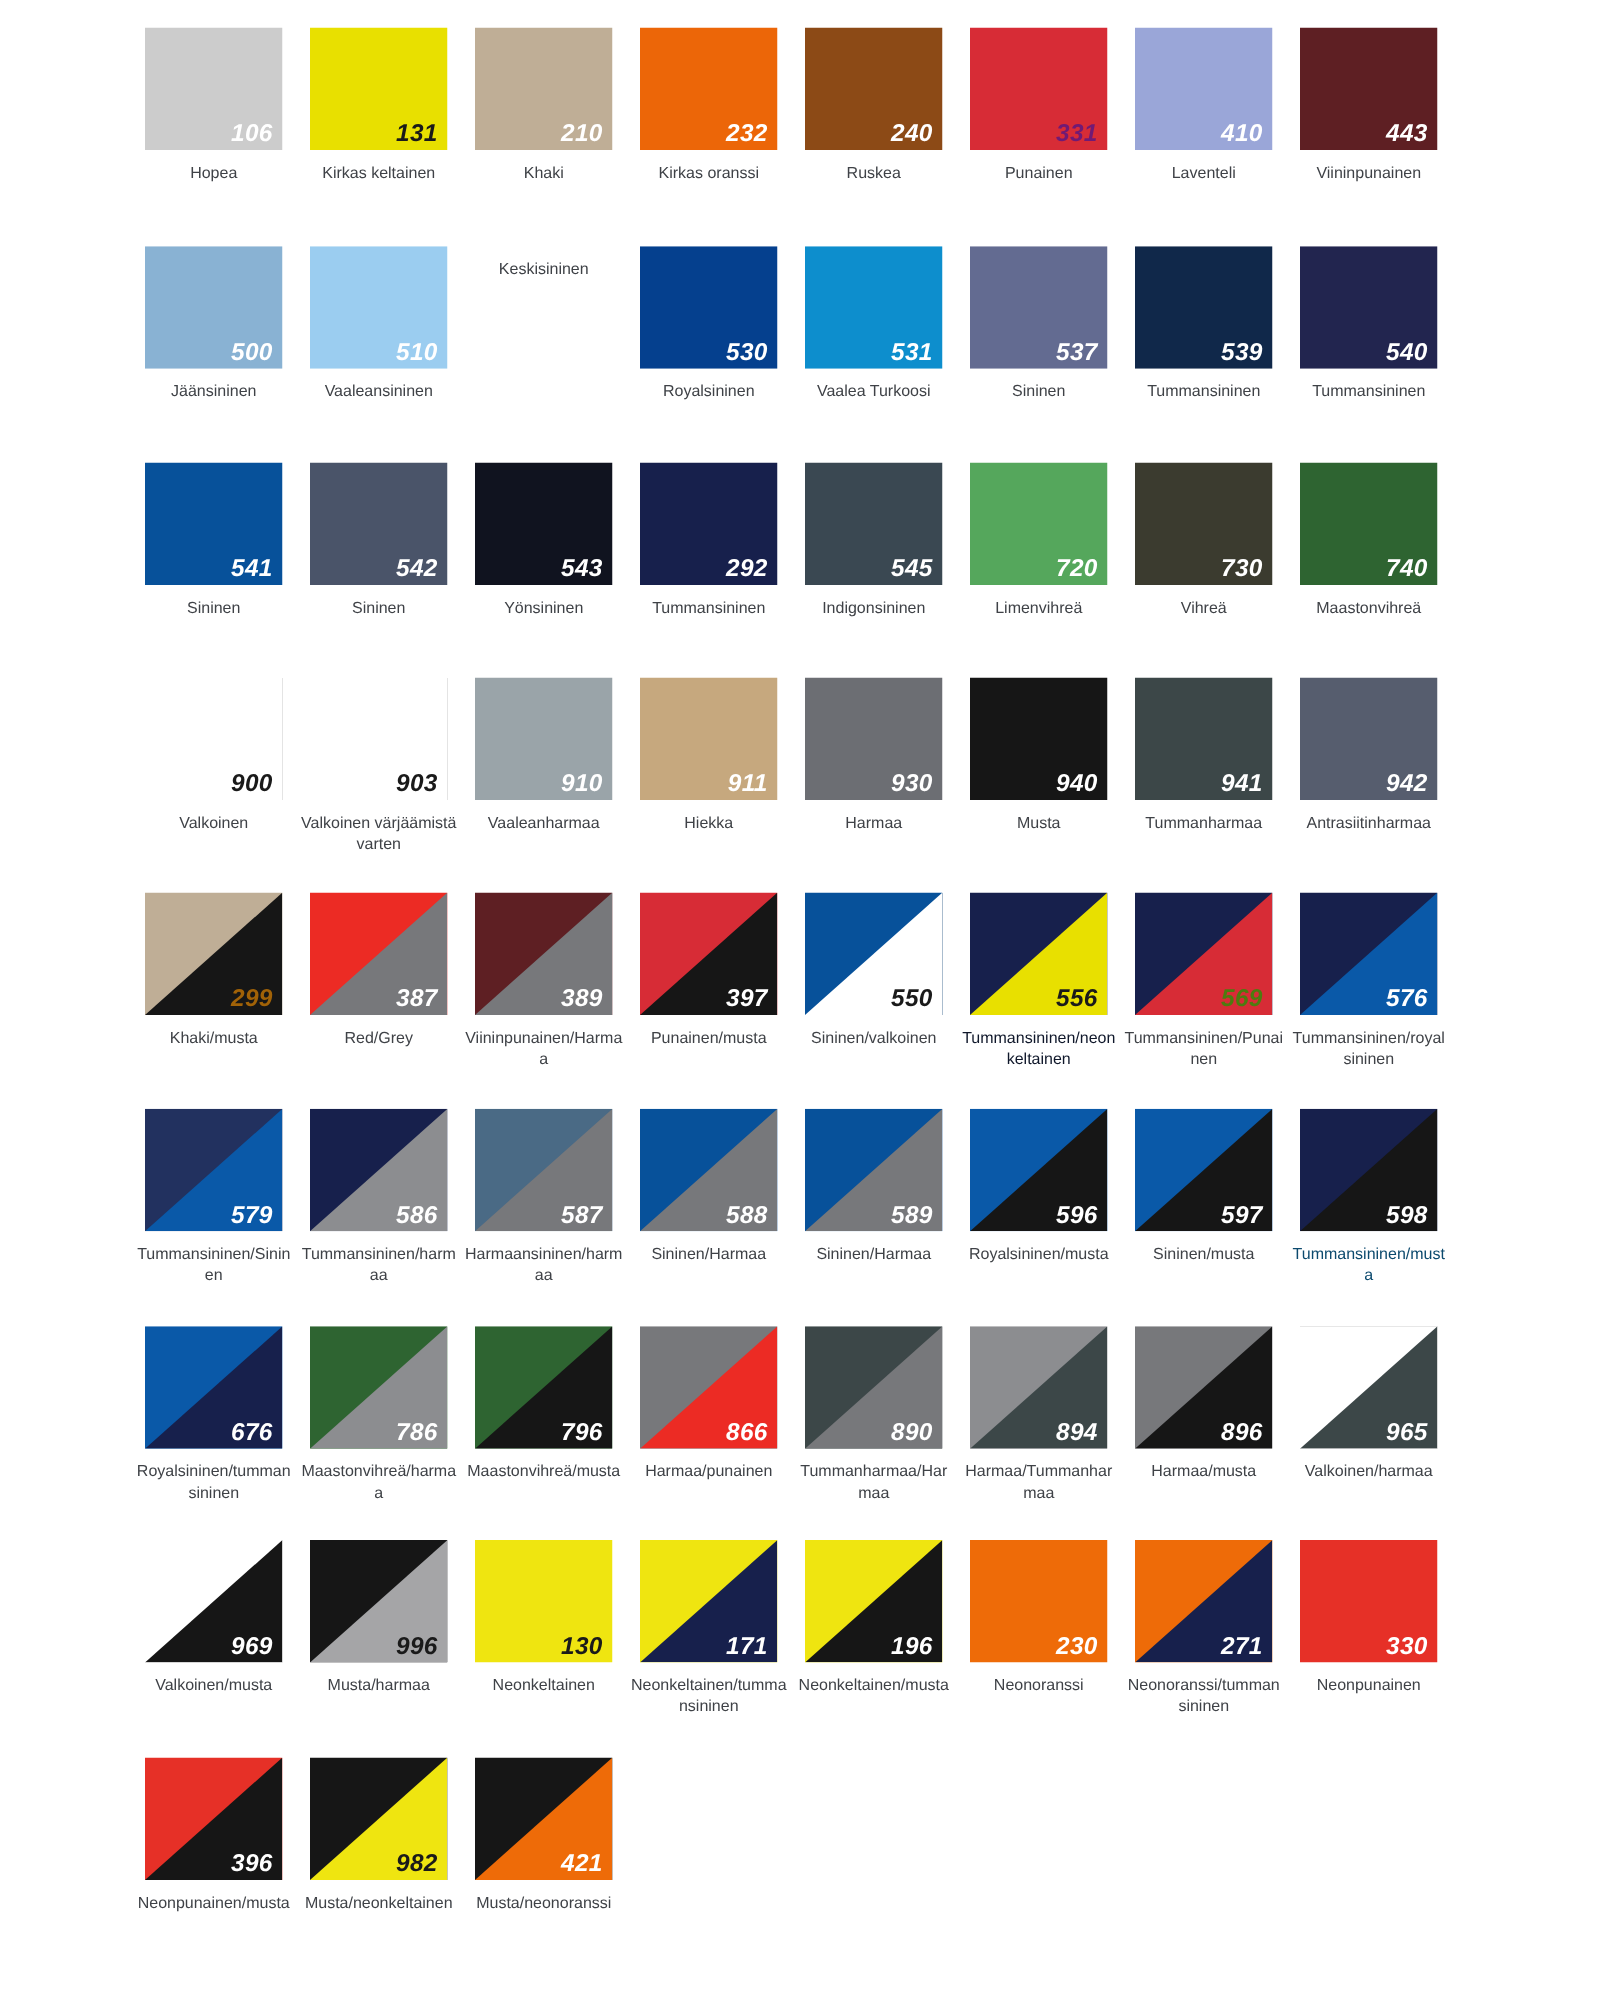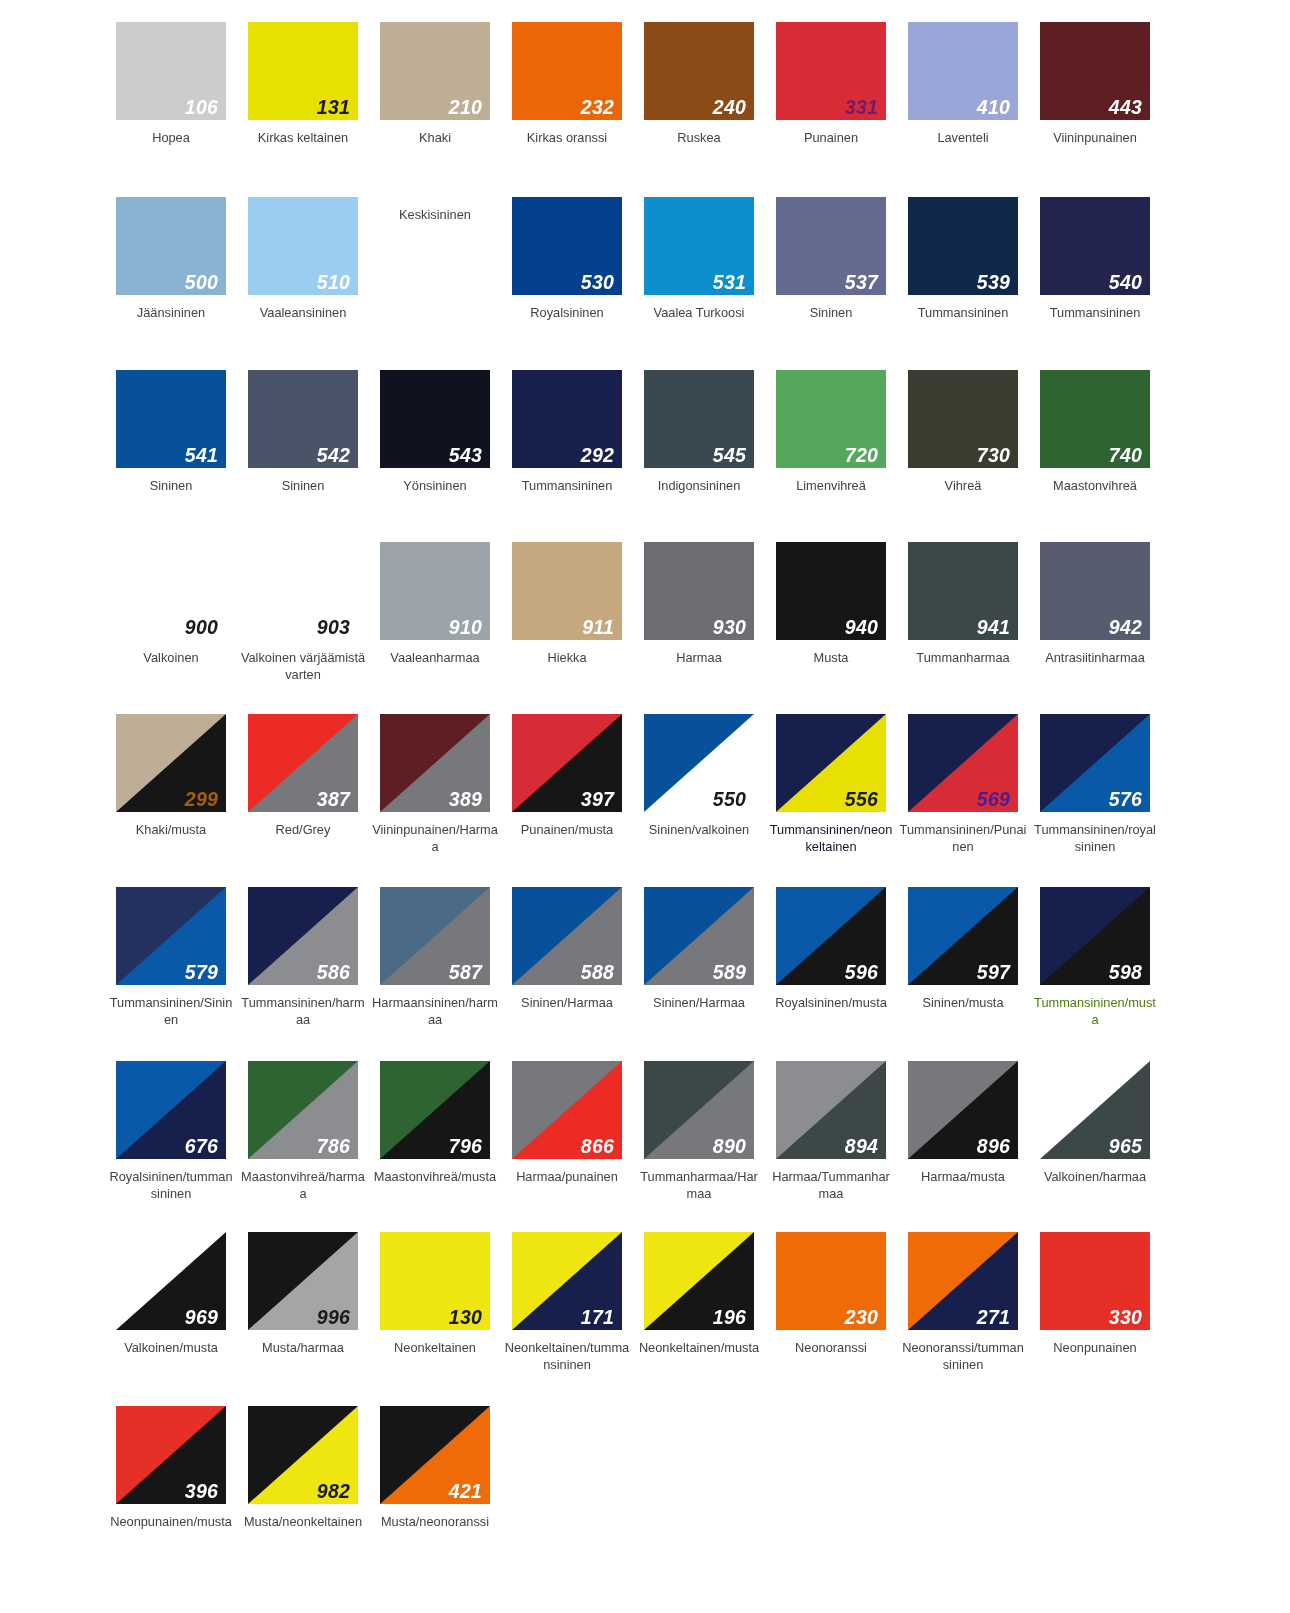--- a/index.html
+++ b/index.html
@@ -343,21 +343,21 @@
             <div class="base" style="background: rgb(23, 32, 76);"></div>
             <div class="tri" style="background: rgb(232, 224, 0); clip-path: polygon(100% 0px, 100% 100%, 0px 100%);"></div>
             <span class="code" style="color: rgb(26, 26, 26);">556</span>
           </div>
           <div class="label" style="color: #0f172a;">Tummansininen/neonkeltainen</div>
         </div>
         <div class="cell">
           <div class="swatch">
             <div class="base" style="background: rgb(23, 32, 76);"></div>
             <div class="tri" style="background: rgb(215, 44, 54); clip-path: polygon(100% 0px, 100% 100%, 0px 100%);"></div>
-            <span class="code" style="color: #4c1d95;">569</span>
+            <span class="code" style="color: #4d7c0f;">569</span>
           </div>
           <div class="label" style="color: rgb(63, 66, 71);">Tummansininen/Punainen</div>
         </div>
         <div class="cell">
           <div class="swatch">
             <div class="base" style="background: rgb(23, 32, 76);"></div>
             <div class="tri" style="background: rgb(10, 89, 168); clip-path: polygon(100% 0px, 100% 100%, 0px 100%);"></div>
             <span class="code" style="color: rgb(255, 255, 255);">576</span>
           </div>
           <div class="label" style="color: rgb(63, 66, 71);">Tummansininen/royalsininen</div>
@@ -419,21 +419,21 @@
             <span class="code" style="color: rgb(255, 255, 255);">597</span>
           </div>
           <div class="label" style="color: rgb(63, 66, 71);">Sininen/musta</div>
         </div>
         <div class="cell">
           <div class="swatch">
             <div class="base" style="background: rgb(23, 32, 76);"></div>
             <div class="tri" style="background: rgb(22, 22, 22); clip-path: polygon(100% 0px, 100% 100%, 0px 100%);"></div>
             <span class="code" style="color: rgb(255, 255, 255);">598</span>
           </div>
-          <div class="label" style="color: #4d7c0f;">Tummansininen/musta</div>
+          <div class="label" style="color: #0c4a6e;">Tummansininen/musta</div>
         </div>
       </div>
       <div class="row" style="position: absolute; left: 105px; top: 1061px; width: 1090px;">
         <div class="cell">
           <div class="swatch">
             <div class="base" style="background: rgb(10, 89, 168);"></div>
             <div class="tri" style="background: rgb(23, 32, 76); clip-path: polygon(100% 0px, 100% 100%, 0px 100%);"></div>
             <span class="code" style="color: rgb(255, 255, 255);">676</span>
           </div>
           <div class="label" style="color: rgb(63, 66, 71);">Royalsininen/tummansininen</div>

